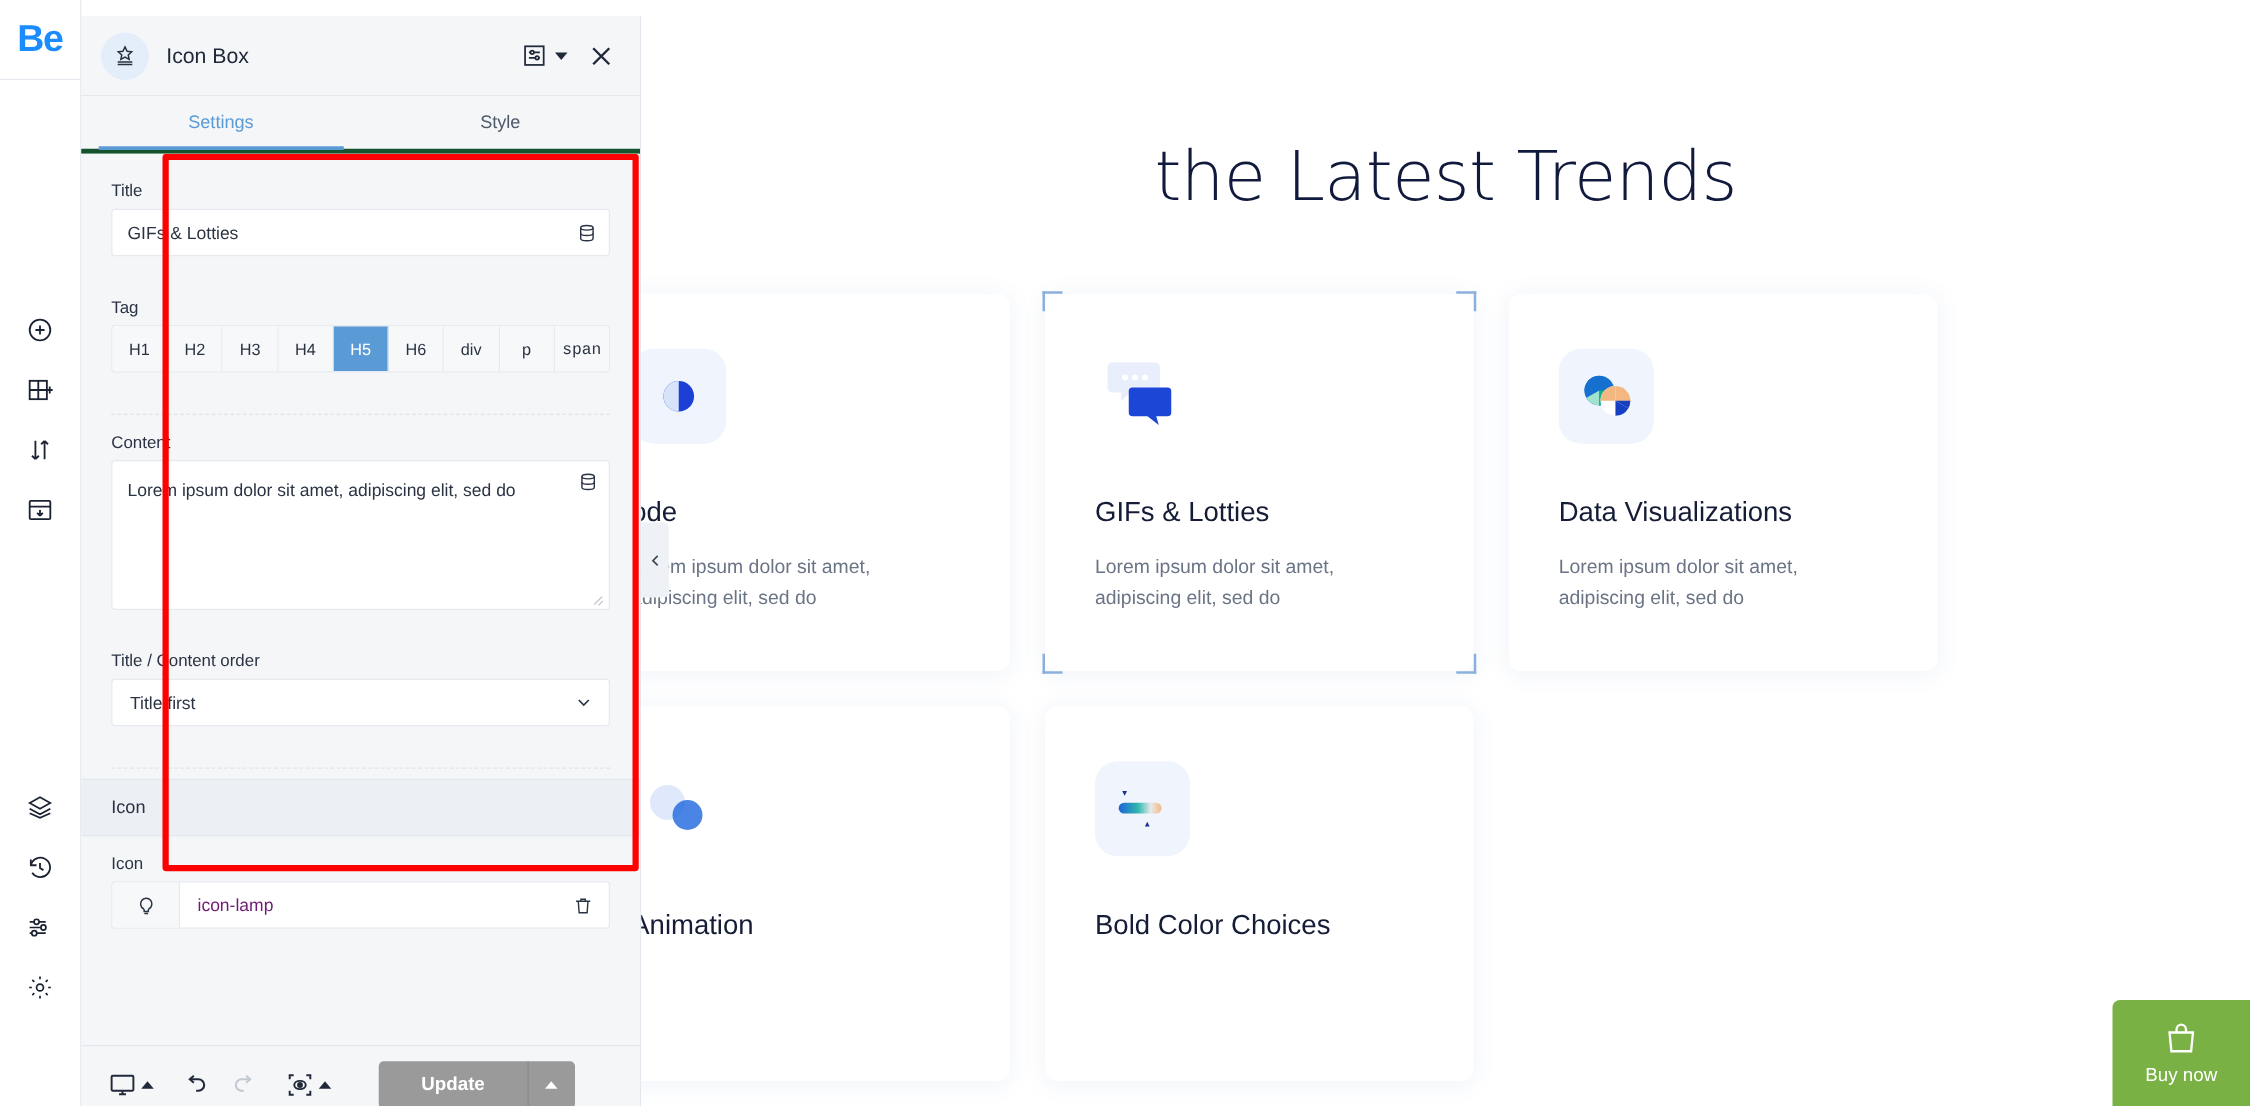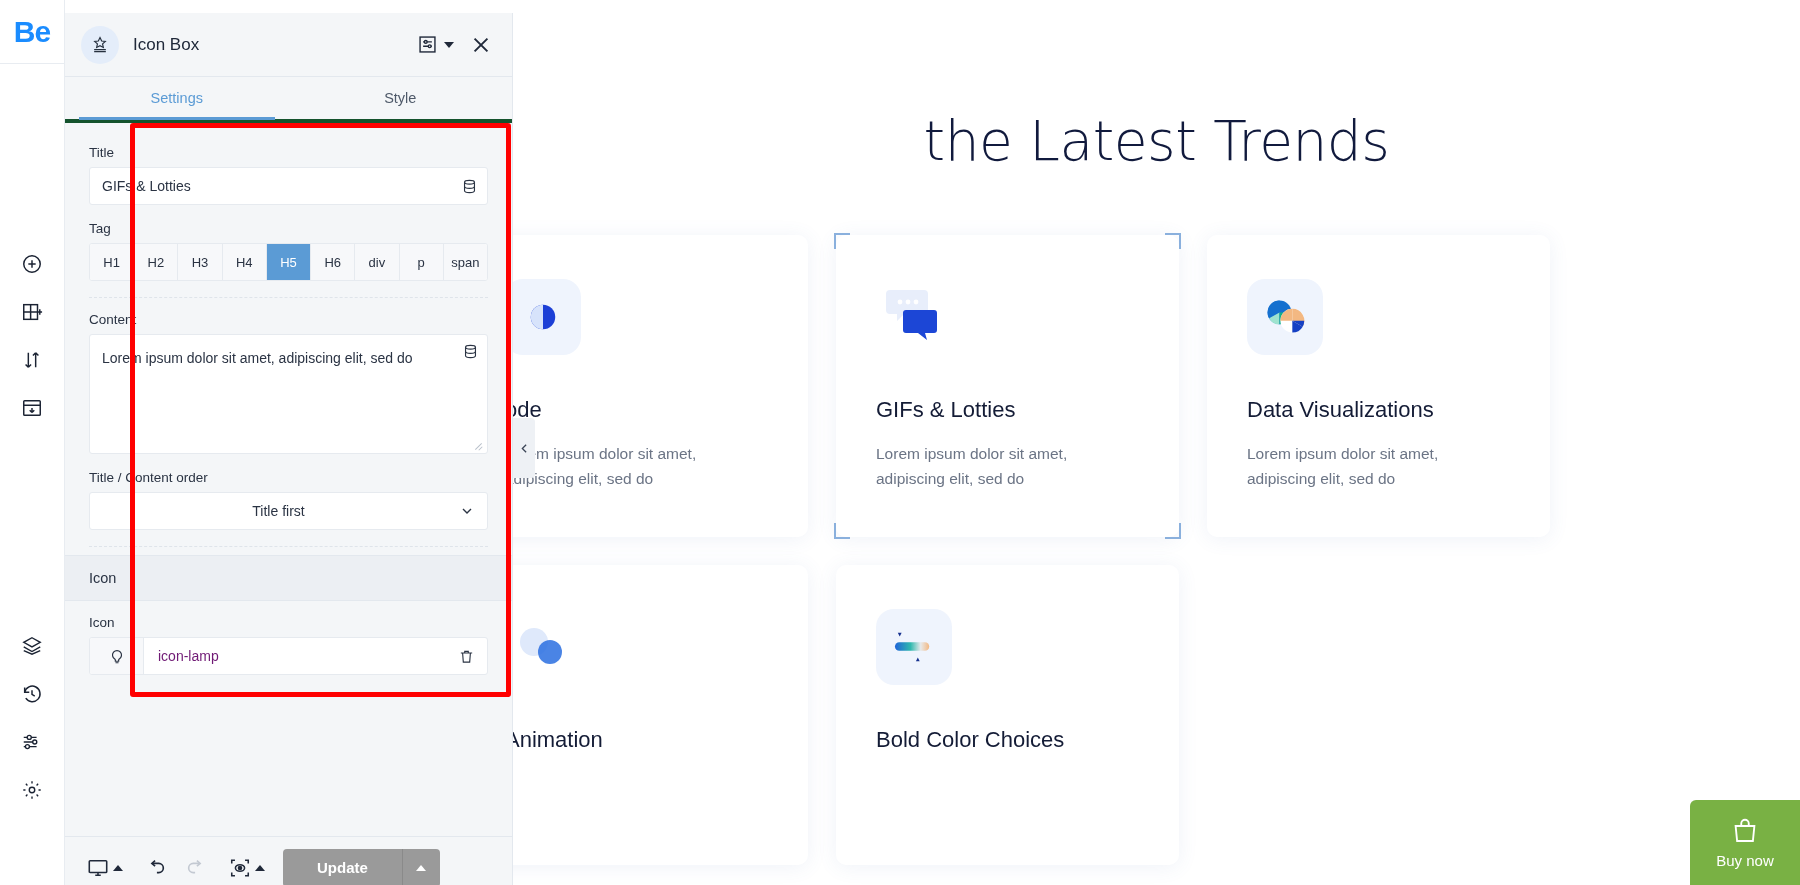--- a/index.html
+++ b/index.html
@@ -81,21 +81,21 @@
     flex: 1 1 auto; position: relative; overflow: hidden; background: #f4f6f8;
   }
 
   
   .redbox {
     position: absolute; left: 0px; top: 0px; width: 385px; height: 572px;
     border: 5px solid #ff0000; border-radius: 3px; pointer-events: none; z-index: 30;
   }
 
   .fields { padding: 22px 24px 0 24px; }
-  .field { margin-bottom: 16px; }
+  .field { margin-bottom: 33px; }
   .field-label {
     font-size: 13.5px; color: #2a3343; margin-bottom: 7px; display: block;
   }
   .input-wrap {
     position: relative; background: #ffffff; border: 1px solid #e6eaef; border-radius: 3px;
     display: flex; align-items: center; height: 38px;
   }
   .input-wrap .val {
     flex: 1 1 auto; padding: 0 12px; font-size: 14px; color: #2a3343;
     white-space: nowrap; overflow: hidden;
@@ -104,21 +104,21 @@
     width: 36px; display: flex; align-items: center; justify-content: center;
     color: #2a3343; cursor: pointer;
   }
 
   .tagbar { display: flex; border: 1px solid #e6eaef; border-radius: 3px; overflow: hidden; background: #fff; width: 100%; }
   .tagbtn {
     flex: 1 1 0; height: 36px; display: flex; align-items: center; justify-content: center;
     font-size: 13px; color: #2a3343; background: #f7f8fa;
     border-right: 1px solid #e6eaef; cursor: pointer;
   }
-  .tagbtn:last-child { border-right: none; }
+  .tagbtn:last-child { border-right: none; font-family: Liberation Mono, monospace; }
   .tagbtn.active { background: #5b9bd5; color: #ffffff; }
 
   .divider-dots {
     border-top: 1px dashed #dfe4ea; margin: 16px 0 14px 0;
   }
 
   .textarea-wrap {
     position: relative; background: #ffffff; border: 1px solid #e6eaef; border-radius: 3px;
     height: 120px; padding: 10px 40px 10px 12px;
   }
@@ -133,21 +133,21 @@
     cursor: nwse-resize;
   }
   .resize-grip::before, .resize-grip::after {
     content: ""; position: absolute; background: #b9c1cb;
   }
   .resize-grip::before { width: 9px; height: 1px; transform: rotate(-45deg); top: 6px; left: 0; }
   .resize-grip::after  { width: 5px; height: 1px; transform: rotate(-45deg); top: 8px; left: 4px; }
 
   .select-wrap {
     position: relative; background: #ffffff; border: 1px solid #e6eaef; border-radius: 3px;
-    height: 38px; display: flex; align-items: center; text-align: center;
+    height: 38px; display: flex; align-items: center;
   }
   .select-wrap .val { padding: 0 34px 0 14px; font-size: 14px; color: #2a3343; flex:1 1 auto;}
   .chev { position: absolute; right: 12px; color: #2a3343; display: flex; }
 
   .section-head {
     background: #eceff3; border-top: 1px solid #e3e8ee; border-bottom: 1px solid #e3e8ee;
     padding: 14px 24px; font-size: 14.5px; color: #2a3343; margin-top: 8px;
   }
   .icon-field-row { padding: 14px 24px 0 24px; }
   .icon-picker {
@@ -167,21 +167,21 @@
     border-top: 1px solid #e3e8ee;
     display: flex; align-items: center; padding: 0 22px; gap: 14px;
   }
   .foot-btn { display: flex; align-items: center; gap: 4px; color: #20293a; cursor: pointer; }
   .foot-btn.disabled { color: #c3c9d2; cursor: default; }
   .caret-up-s {
     width: 0; height: 0; border-left: 5px solid transparent;
     border-right: 5px solid transparent; border-bottom: 6px solid #20293a;
   }
   .update-group {
-    margin-left: 4px; display: flex; height: 38px; border-radius: 4px; overflow: hidden;
+    margin-left: 24px; display: flex; height: 38px; border-radius: 4px; overflow: hidden;
     background: #9a9a9a;
     justify-content: space-between;
   }
   .update-btn {
     padding: 0 34px; display: flex; align-items: center; justify-content: center;
     color: #ffffff; font-size: 15px; font-weight: 600; cursor: pointer;
   }
   .update-caret {
     width: 38px; display: flex; align-items: center; justify-content: center;
     border-left: 1px solid #8a8a8a; cursor: pointer;

